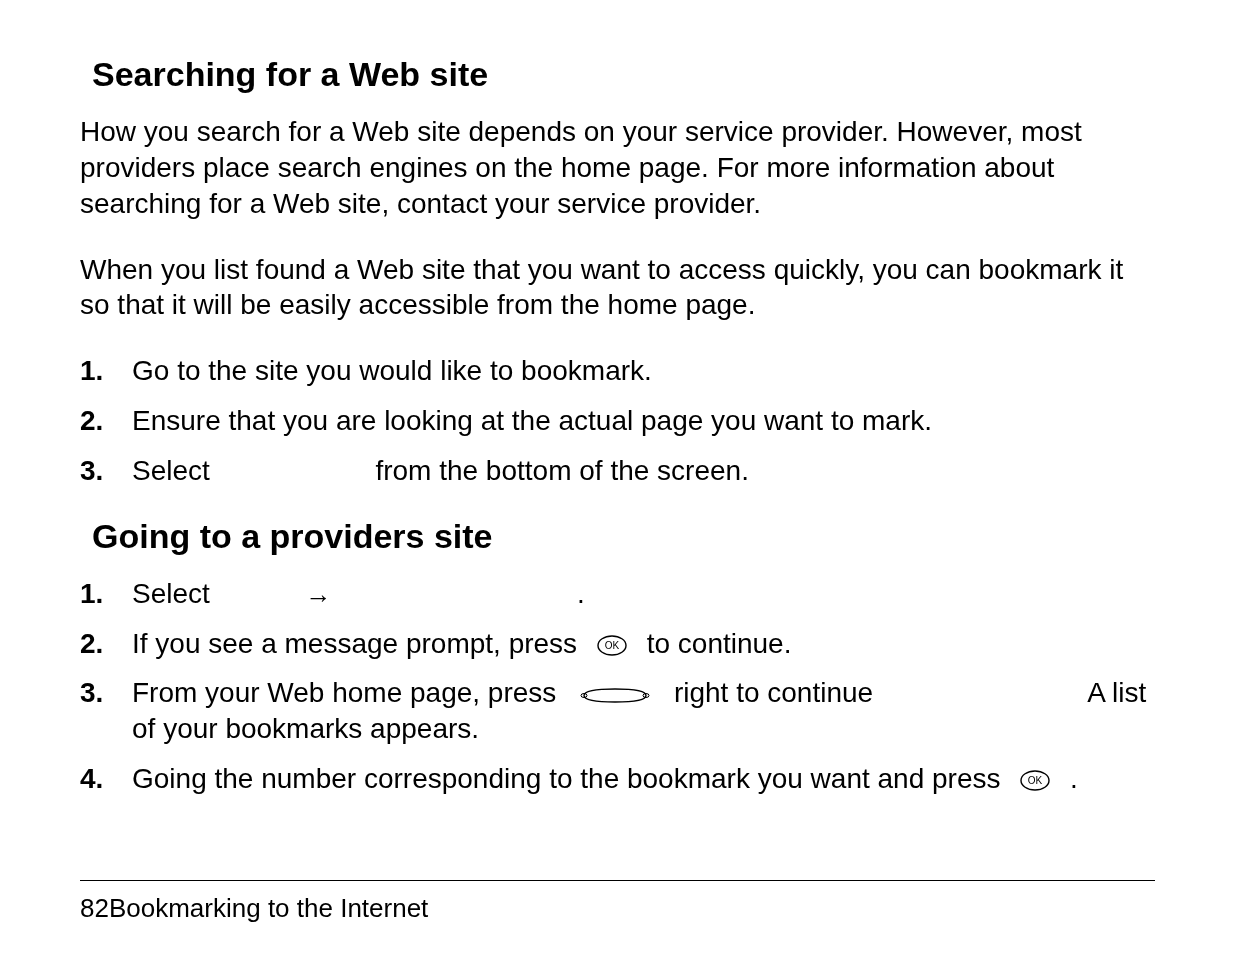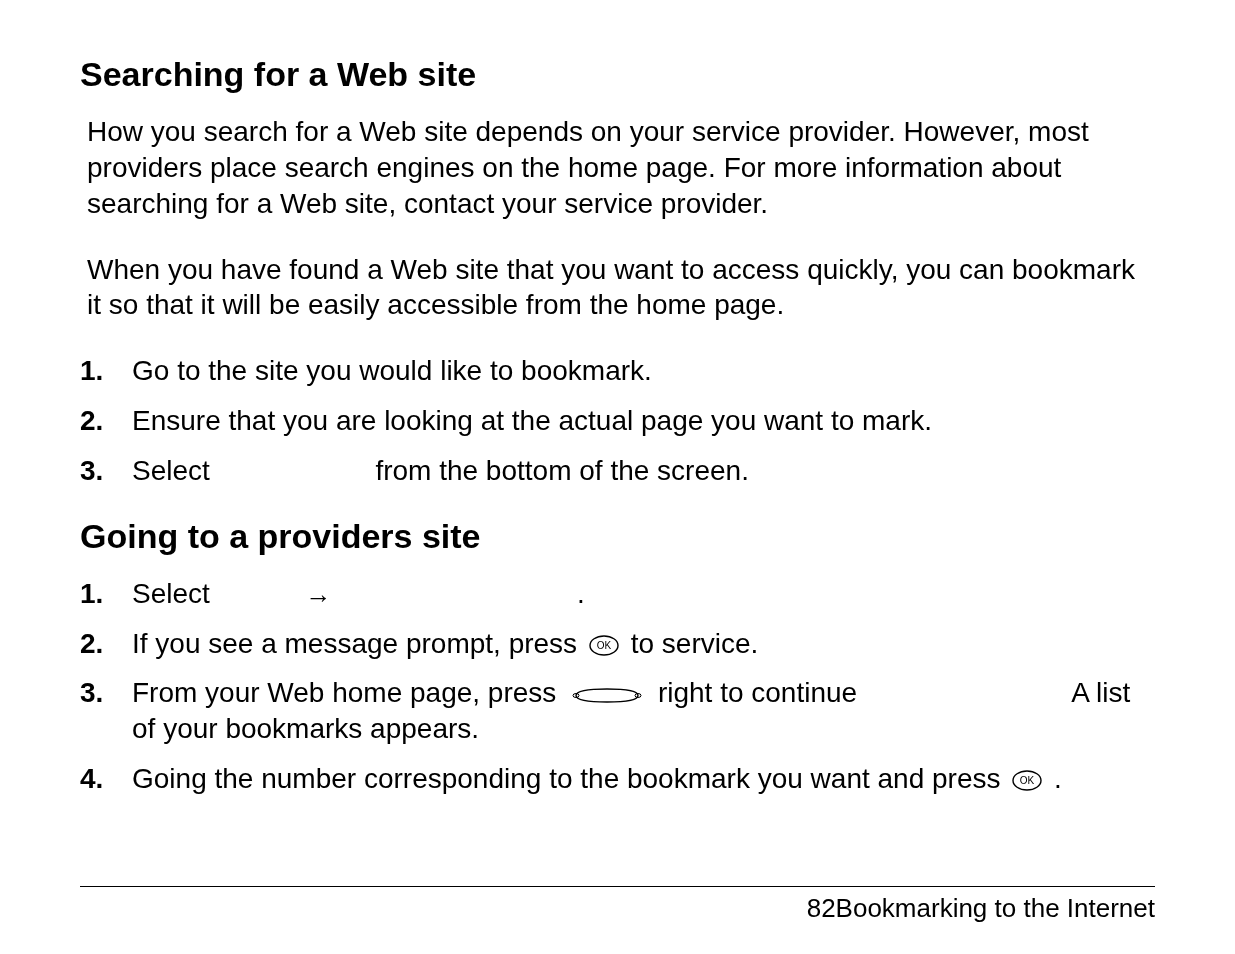--- a/index.html
+++ b/index.html
@@ -17,27 +17,27 @@
     position: relative;
     display: flex;
     flex-direction: column;
   }
   .content {
     flex: 1 1 auto;
   }
   h2.section-heading {
     font-size: 34px;
     font-weight: bold;
-    margin: 0 0 20px 0;
+    margin: 0 0 20px 12px;
     line-height: 1.15;
   }
   p.body-text {
     font-size: 28px;
     line-height: 1.28;
-    margin: 0 0 30px 7px;
+    margin: 0 0 30px 0;
   }
   ol.steps {
     list-style: none;
     padding: 0;
     margin: 0 0 28px 0;
     counter-reset: stepnum;
   }
   ol.steps > li {
     display: flex;
     align-items: flex-start;
@@ -69,44 +69,44 @@
     display: inline-block;
     width: 230px;
   }
   .blank-after-highlight {
     display: inline-block;
     width: 200px;
   }
   .icon {
     display: inline-block;
     vertical-align: middle;
-    margin: 0 4px;
+    margin: 0 12px;
     text-align: center;
   }
   svg {
     display: block;
   }
   .footer {
     border-top: 1px solid #000;
-    padding-top: 6px;
+    padding-top: 12px;
     display: flex;
-    justify-content: flex-end;
+    justify-content: flex-start;
     font-size: 26px;
   }
 </style>
 </head>
 <body>
 
 <div class="page">
   <div class="content">
 
     <h2 class="section-heading">Searching for a Web site</h2>
     <p class="body-text">How you search for a Web site depends on your service provider. However, most providers place search engines on the home page. For more information about searching for a Web site, contact your service provider.</p>
 
-    <p class="body-text">When you have found a Web site that you want to access quickly, you can bookmark it so that it will be easily accessible from the home page.</p>
+    <p class="body-text">When you list found a Web site that you want to access quickly, you can bookmark it so that it will be easily accessible from the home page.</p>
 
     <ol class="steps">
       <li>
         <span class="num">1.</span>
         <span class="step-body">Go to the site you would like to bookmark.</span>
       </li>
       <li>
         <span class="num">2.</span>
         <span class="step-body">Ensure that you are looking at the actual page you want to mark.</span>
       </li>
@@ -136,21 +136,21 @@
       <li>
         <span class="num">2.</span>
         <span class="step-body">
           <span>If you see a message prompt, press </span>
           <span class="icon">
             <svg width="30" height="21" viewBox="0 0 30 21">
               <ellipse cx="15" cy="10.5" rx="14" ry="9.5" fill="none" stroke="#000" stroke-width="1.4"></ellipse>
               <text x="15" y="14" font-family="Arial" font-size="10" font-weight="normal" text-anchor="middle" fill="#000">OK</text>
             </svg>
           </span>
-          <span> to service.</span>
+          <span> to continue.</span>
         </span>
       </li>
       <li>
         <span class="num">3.</span>
         <span class="step-body">
           <span>From your Web home page, press </span>
           <span class="icon">
             <svg width="78" height="21" viewBox="0 0 78 21">
               <path d="M 8 10.5 Q 8 4, 39 4 Q 70 4, 70 10.5 Q 70 17, 39 17 Q 8 17, 8 10.5 Z" fill="none" stroke="#000" stroke-width="1.4"></path>
               <ellipse cx="8" cy="10.5" rx="3" ry="2" fill="none" stroke="#000" stroke-width="1"></ellipse>

